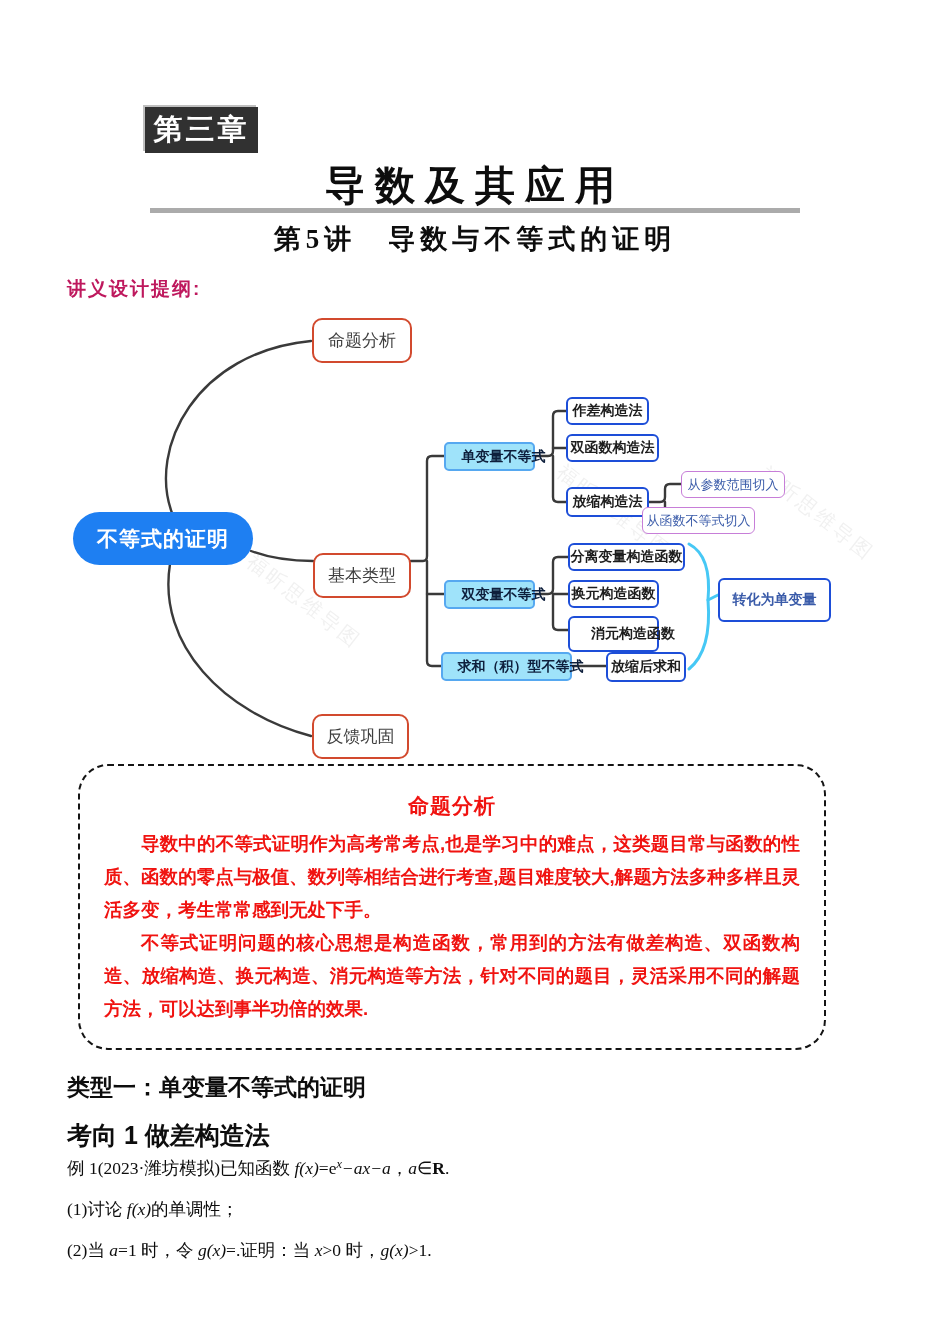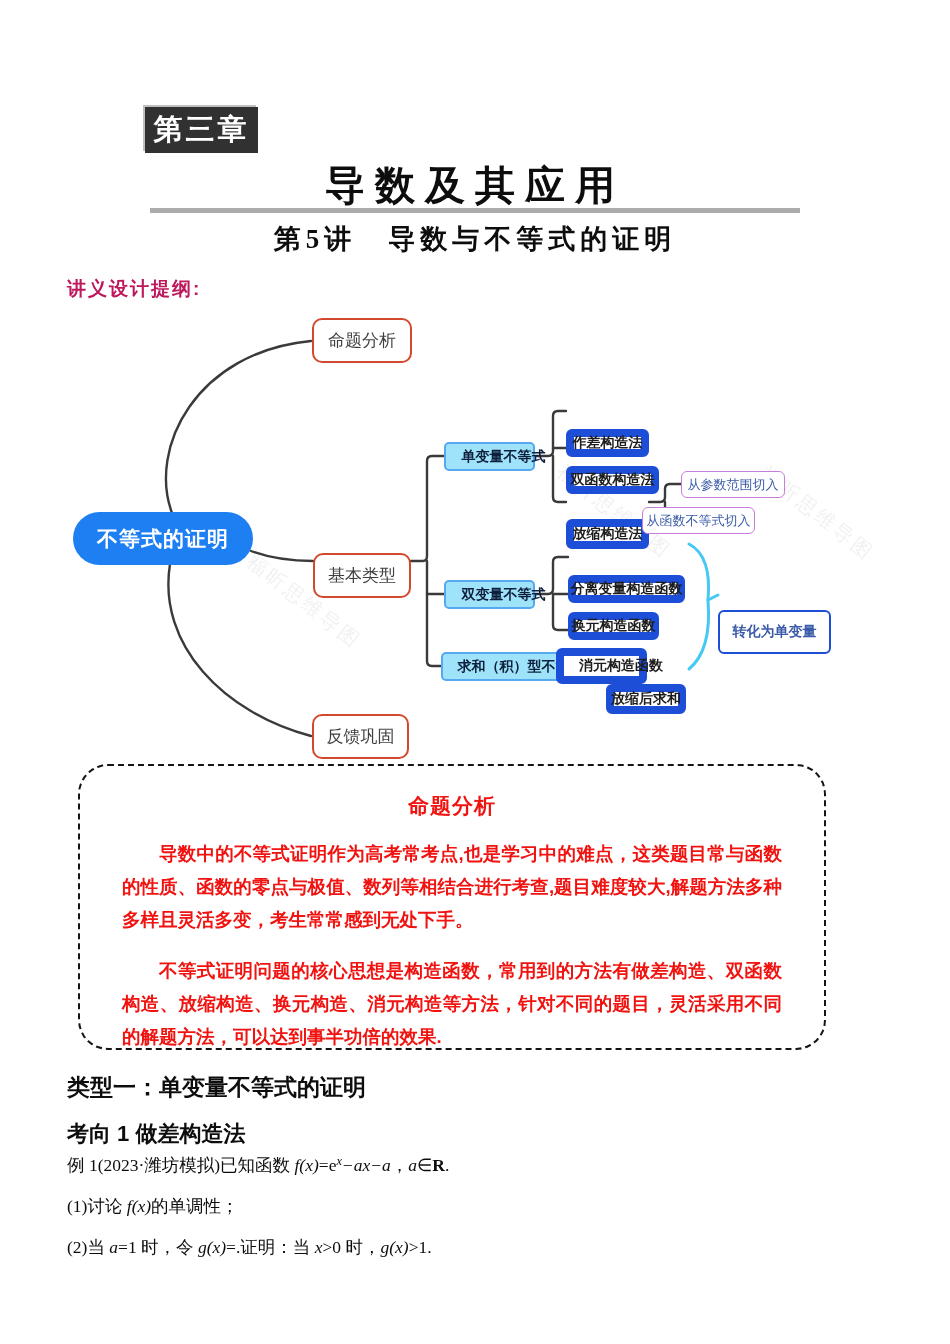--- a/index.html
+++ b/index.html
@@ -23,40 +23,40 @@
 
   
   .mm-svg{position:absolute;left:0;top:0;width:950px;height:1344px;}
   .node{position:absolute;display:flex;align-items:center;justify-content:center;
     box-sizing:border-box;white-space:nowrap;background:#fff;}
   .mm-root{background:#1e7ff2;color:#fff;font-weight:bold;font-size:21px;
     border-radius:27px;letter-spacing:1px;}
   .mm-branch{border:2.5px solid #d24a2e;border-radius:10px;color:#3f3f3f;font-size:17px;}
   .mm-blue{background:#9fe3fa;border:2px solid #56a8f0;border-radius:5px;
     color:#0e1f3c;font-weight:bold;font-size:14px;padding-left:28px;}
-  .mm-leaf{border:8px solid #1d4ed8;border-radius:6px;color:#1d1d1d;
-    font-weight:bold;font-size:14px;margin-top:32px;}
+  .mm-leaf{border:2px solid #1d4ed8;border-radius:6px;color:#1d1d1d;
+    font-weight:bold;font-size:14px;}
   .mm-purple{border:1.5px solid #c77ed8;border-radius:6px;color:#3a5ba9;font-size:13px;}
   .blue-text{color:#3a5ba9;}
   .wm{position:absolute;color:#777;opacity:.10;font-size:20px;letter-spacing:3px;
     transform:rotate(38deg);pointer-events:none;}
 
   
   .analysis-box{position:absolute;left:78px;top:764px;width:748px;height:286px;
     border:2px dashed #141414;border-radius:30px;box-sizing:border-box;
     padding:26px 24px 0 24px;}
   .analysis-title{text-align:center;color:#f01310;font-weight:bold;font-size:21px;
     margin:0 0 8px 0;letter-spacing:1px;}
   .analysis-para{color:#f01310;font-weight:bold;font-size:18.5px;line-height:1.78;
-    text-indent:2em;text-align:justify;margin:18px;}
+    text-indent:2em;text-align:justify;margin:0;}
 
   
   .section{position:absolute;left:67px;top:1072px;width:820px;}
   .type-heading{font-size:23px;font-weight:bold;color:#0d0d0d;margin:0 0 16px 0;}
-  .direction-heading{font-size:22px;font-weight:bold;color:#0d0d0d;margin:0 0 4px 0;}
+  .direction-heading{font-size:25px;font-weight:bold;color:#0d0d0d;margin:0 0 4px 0;}
   .stmt{font-family:"Liberation Serif",serif;font-size:17.5px;color:#0d0d0d;
     margin:0 0 17px 0;}
   .it{font-style:italic;font-family:"Liberation Serif",serif;}
   .sup{font-style:italic;font-size:70%;position:relative;top:-0.5em;}
   .bf{font-weight:bold;}
 </style>
 </head>
 <body>
 
 <div class="page">
@@ -107,21 +107,21 @@
 
   <div class="node mm-leaf" style="left:566px;top:397px;width:83px;height:28px;">作差构造法</div>
   <div class="node mm-leaf" style="left:566px;top:434px;width:93px;height:28px;">双函数构造法</div>
   <div class="node mm-leaf" style="left:566px;top:487px;width:83px;height:30px;">放缩构造法</div>
 
   <div class="node mm-purple" style="left:681px;top:471px;width:104px;height:27px;">从参数范围切入</div>
   <div class="node mm-purple" style="left:642px;top:507px;width:113px;height:27px;">从函数不等式切入</div>
 
   <div class="node mm-leaf" style="left:568px;top:543px;width:117px;height:28px;">分离变量构造函数</div>
   <div class="node mm-leaf" style="left:568px;top:580px;width:91px;height:28px;">换元构造函数</div>
-  <div class="node mm-leaf" style="left:556px;top:616px;width:91px;height:36px;padding-left:39px;">消元构造函数</div>
+  <div class="node mm-leaf" style="left:568px;top:616px;width:91px;height:36px;padding-left:39px;">消元构造函数</div>
 
   <div class="node mm-leaf blue-text" style="left:718px;top:578px;width:113px;height:44px;border-width:2.5px;">转化为单变量</div>
   <div class="node mm-leaf" style="left:606px;top:652px;width:80px;height:30px;">放缩后求和</div>
 
   <div class="analysis-box">
     <div class="analysis-title">命题分析</div>
     <p class="analysis-para">导数中的不等式证明作为高考常考点,也是学习中的难点，这类题目常与函数的性质、函数的零点与极值、数列等相结合进行考查,题目难度较大,解题方法多种多样且灵活多变，考生常常感到无处下手。</p>
     <p class="analysis-para">不等式证明问题的核心思想是构造函数，常用到的方法有做差构造、双函数构造、放缩构造、换元构造、消元构造等方法，针对不同的题目，灵活采用不同的解题方法，可以达到事半功倍的效果.</p>
   </div>
 

